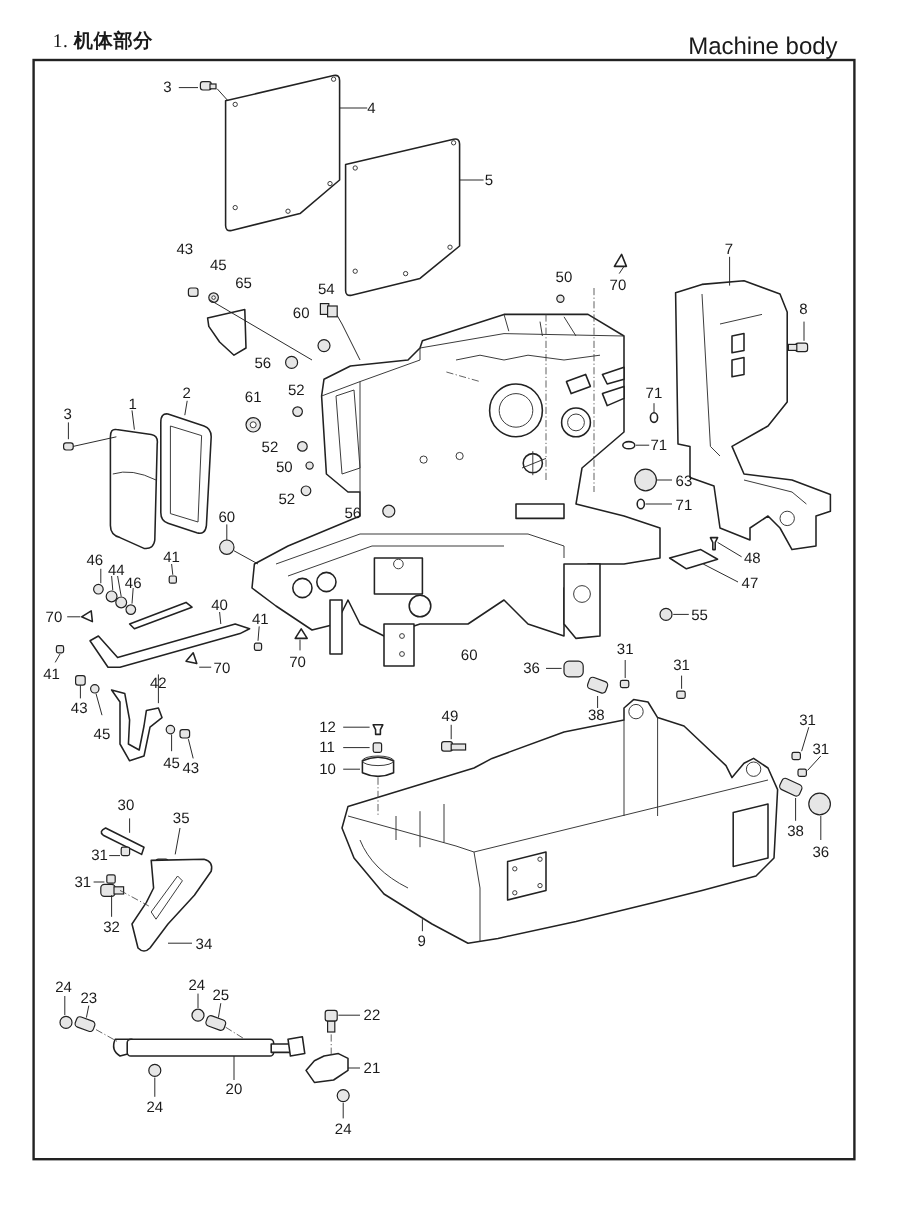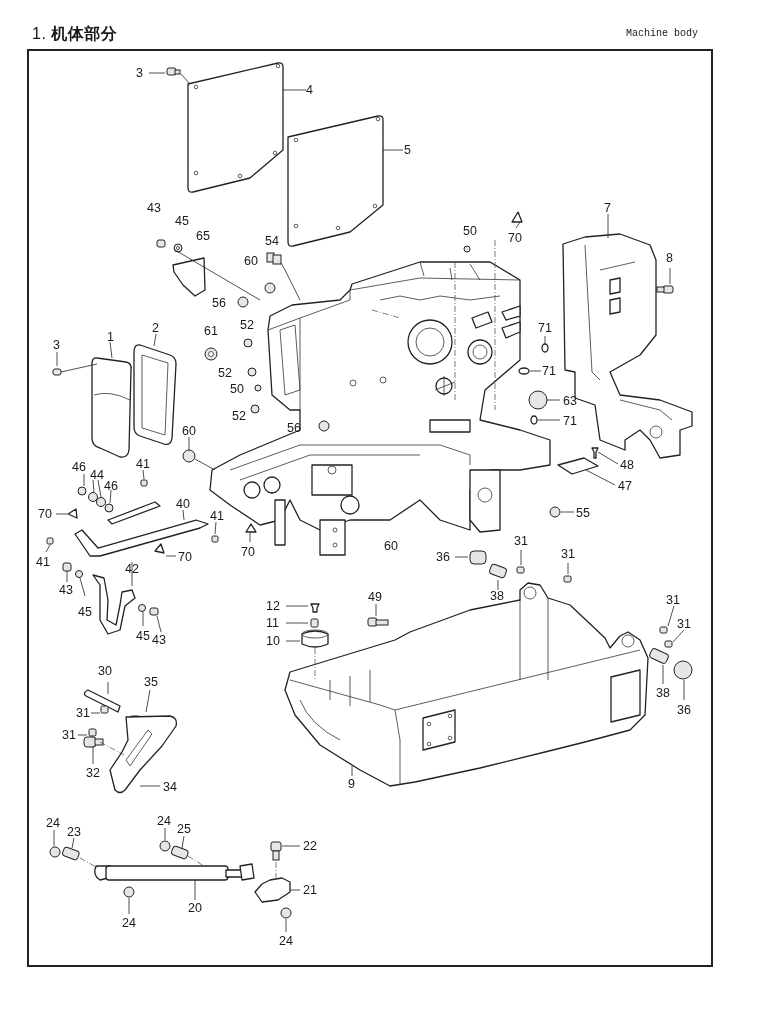--- a/index.html
+++ b/index.html
@@ -1,20 +1,20 @@
 <!DOCTYPE html>
 <html><head>
 <meta charset="utf-8">
 <style>
   html, body { margin: 0; padding: 0; background: #ffffff; }
   body { width: 768px; height: 1024px; position: relative; overflow: hidden;
          font-family: "Liberation Sans", "DejaVu Sans", sans-serif; color: #1a1a1a; }
-  .hdr-left { position: absolute; left: 32px; top: 24px; font-size: 16px; font-weight: bold; letter-spacing: 0.5px; }
+  .hdr-left { position: absolute; left: 44px; top: 24px; font-size: 16px; font-weight: bold; letter-spacing: 0.5px; font-family: Liberation Serif, serif; }
   .hdr-left .num { font-weight: normal; }
-  .hdr-right { position: absolute; right: 70px; top: 28px; font-size: 10px; font-family: Liberation Mono, monospace; }
+  .hdr-right { position: absolute; right: 70px; top: 28px; font-size: 20px; }
   .frame { position: absolute; left: 27px; top: 49px; width: 682px; height: 914px;
            border: 2px solid #222; box-sizing: content-box; }
   svg.diagram { position: absolute; left: 0; top: 0; width: 768px; height: 1024px; }
   .part { fill: #ffffff; stroke: #222; stroke-width: 1.3; stroke-linejoin: round; }
   .part-thin { fill: none; stroke: #333; stroke-width: 0.8; }
   .hole { fill: #fff; stroke: #333; stroke-width: 0.8; }
   .lead { fill: none; stroke: #222; stroke-width: 0.8; }
   .dash { fill: none; stroke: #444; stroke-width: 0.7; stroke-dasharray: 6 2 1 2; }
   .small { fill: #e6e6e6; stroke: #222; stroke-width: 1; }
   .callout { font-family: "Liberation Sans", "DejaVu Sans", sans-serif; font-size: 12.5px; fill: #1a1a1a; }

